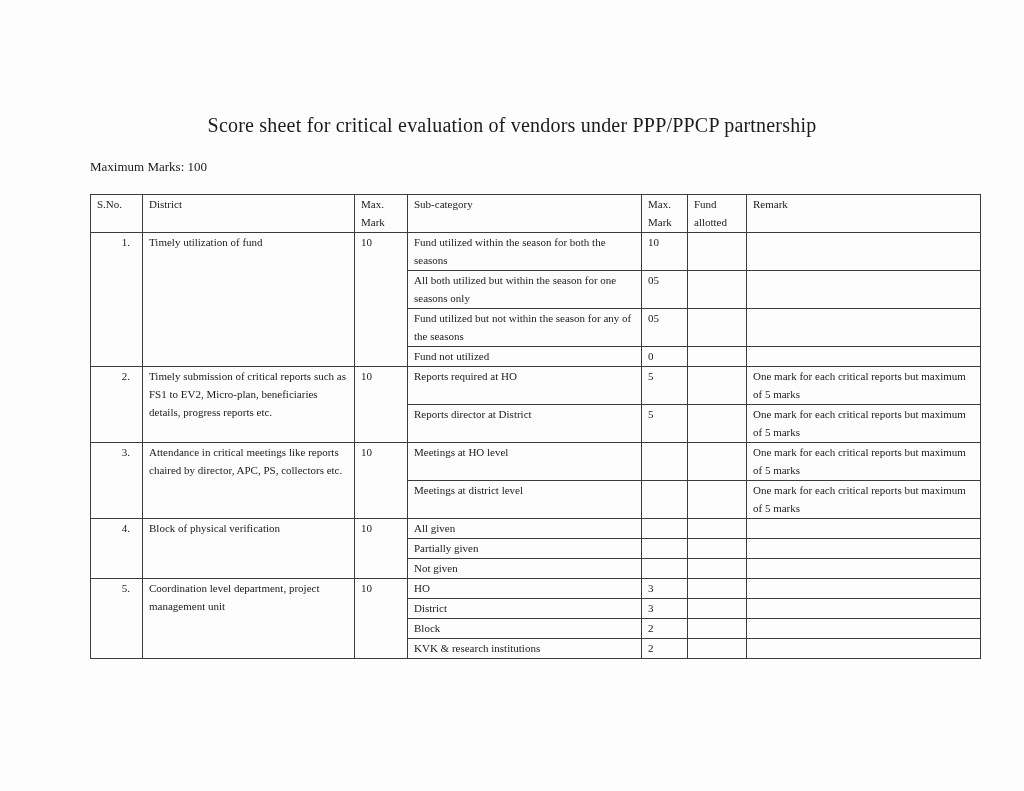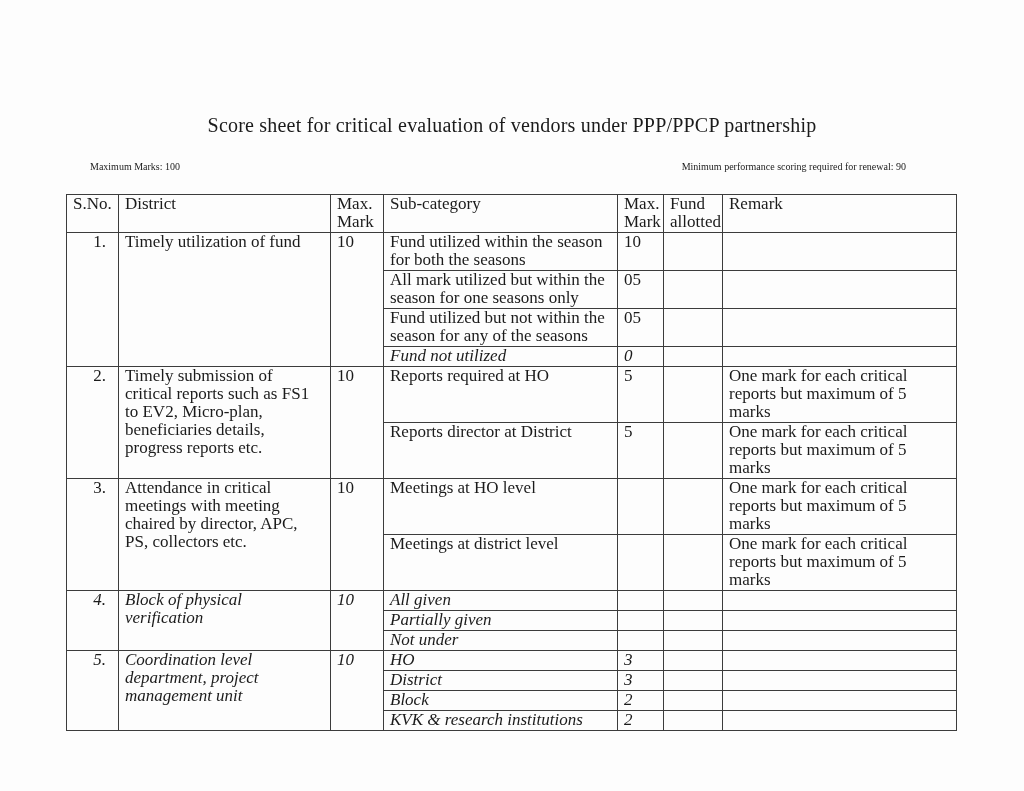--- a/index.html
+++ b/index.html
@@ -21,60 +21,59 @@
     text-align: center;
     font-size: 20px;
     line-height: 26px;
     font-weight: normal;
     letter-spacing: 0.2px;
   }
   .marks-row {
     display: flex;
     justify-content: space-between;
     margin: 20px 118px 0 90px;
-    font-size: 10px;
+    font-size: 13px;
     line-height: 17px;
   }
   table.score-table {
-    margin: 19px 0 0 66px;
+    margin: 19px 0 0 90px;
     width: 890px;
     border-collapse: collapse;
     table-layout: fixed;
-    font-size: 17px;
+    font-size: 11px;
     line-height: 18px;
   }
   .score-table th, .score-table td {
     border: 1px solid #3c3c3c;
     vertical-align: top;
     text-align: left;
     font-weight: normal;
     padding: 0 6px 1px 6px;
   }
   .col-sno      { width: 52px; }
   .col-category { width: 212px; }
   .col-maxmark1 { width: 53px; }
   .col-subcat   { width: 234px; }
   .col-maxmark2 { width: 46px; }
   .col-allotted { width: 59px; }
   .col-remark   { width: 234px; }
   td.sno { text-align: right; padding-right: 12px; }
-  tr.single { height: 19px; font-style: italic; }
+  tr.single { height: 19px; }
   tr.double { height: 37px; }
   thead tr { height: 36px; }
 </style>
 </head>
 <body>
 
 <div class="page">
 
   <h1 class="title">Score sheet for critical evaluation of vendors under PPP/PPCP partnership</h1>
 
   <div class="marks-row">
     <span>Maximum Marks: 100</span>
-    <span>Minimum performance scoring required for renewal: 90</span>
   </div>
 
   <table class="score-table">
     <colgroup>
       <col class="col-sno">
         <col class="col-category">
         <col class="col-maxmark1">
       <col class="col-subcat">
         <col class="col-maxmark2">
         <col class="col-allotted">
@@ -96,21 +95,21 @@
       <tr class="double">
         <td class="sno" rowspan="4">1.</td>
         <td rowspan="4">Timely utilization of fund</td>
         <td rowspan="4">10</td>
         <td>Fund utilized within the season for both the seasons</td>
         <td>10</td>
         <td></td>
         <td></td>
       </tr>
       <tr class="double">
-        <td>All mark utilized but within the season for one seasons only</td>
+        <td>All both utilized but within the season for one seasons only</td>
         <td>05</td>
         <td></td>
         <td></td>
       </tr>
       <tr class="double">
         <td>Fund utilized but not within the season for any of the seasons</td>
         <td>05</td>
         <td></td>
         <td></td>
       </tr>
@@ -132,21 +131,21 @@
       </tr>
       <tr class="double">
         <td>Reports director at District</td>
         <td>5</td>
         <td></td>
         <td>One mark for each critical reports but maximum of 5 marks</td>
       </tr>
 
       <tr class="double">
         <td class="sno" rowspan="2">3.</td>
-        <td rowspan="2">Attendance in critical meetings with meeting chaired by director, APC, PS, collectors etc.</td>
+        <td rowspan="2">Attendance in critical meetings like reports chaired by director, APC, PS, collectors etc.</td>
         <td rowspan="2">10</td>
         <td>Meetings at HO level</td>
         <td></td>
         <td></td>
         <td>One mark for each critical reports but maximum of 5 marks</td>
       </tr>
       <tr class="double">
         <td>Meetings at district level</td>
         <td></td>
         <td></td>
@@ -162,21 +161,21 @@
         <td></td>
         <td></td>
       </tr>
       <tr class="single">
         <td>Partially given</td>
         <td></td>
         <td></td>
         <td></td>
       </tr>
       <tr class="single">
-        <td>Not under</td>
+        <td>Not given</td>
         <td></td>
         <td></td>
         <td></td>
       </tr>
 
       <tr class="single">
         <td class="sno" rowspan="4">5.</td>
         <td rowspan="4">Coordination level department, project management unit</td>
         <td rowspan="4">10</td>
         <td>HO</td>

